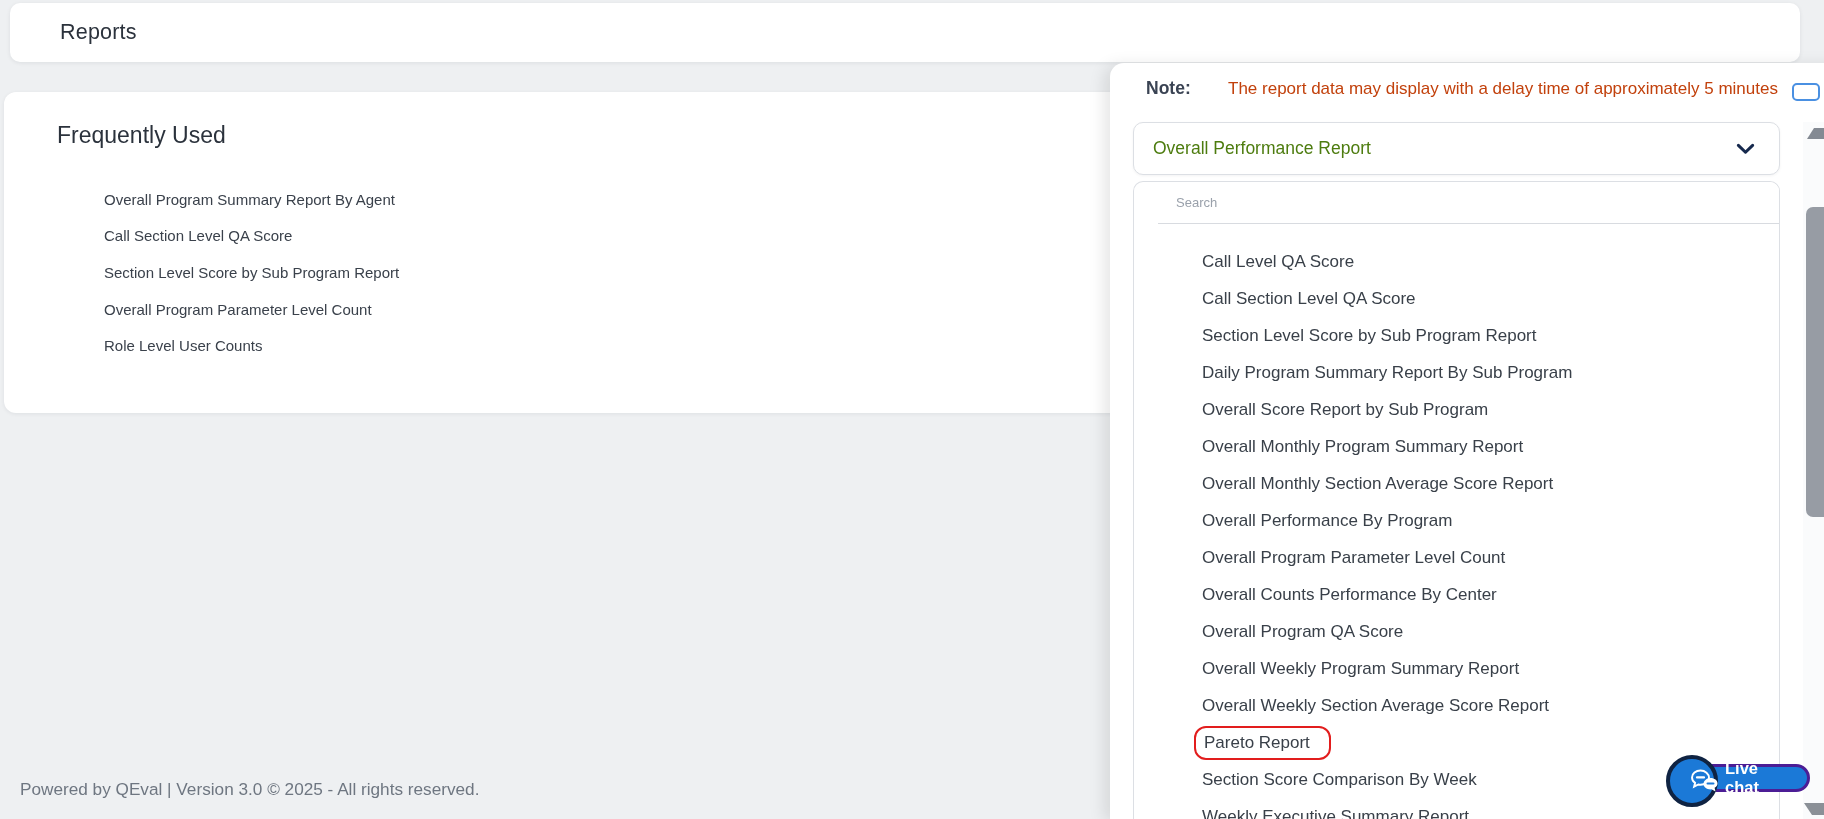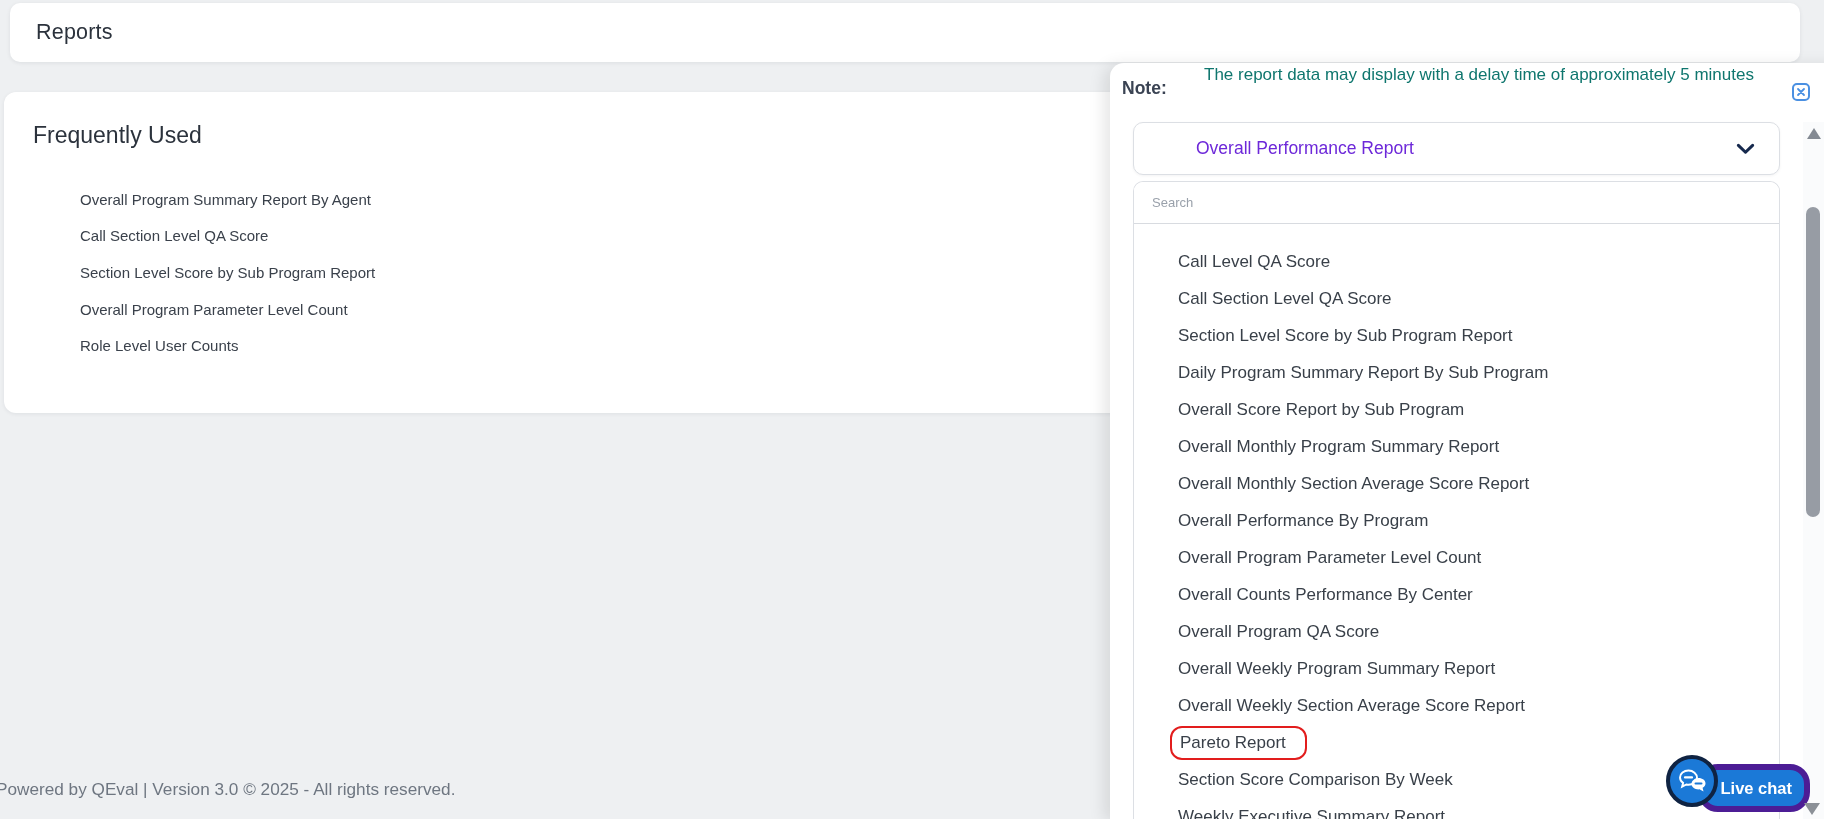--- a/index.html
+++ b/index.html
@@ -1,18 +1,18 @@
 <!DOCTYPE html>
 <html><head>
 <meta charset="utf-8">
 <style>
   * { margin:0; padding:0; box-sizing:border-box; }
   html,body { width:1824px; height:819px; overflow:hidden; }
   body { font-family:"Liberation Sans", sans-serif; background:#eef0f2; position:relative; }
-  .abs { position:absolute; }
+  .abs { position:absolute;padding-left:24px; }
 
   
   .header-card { left:10px; top:3px; width:1790px; height:59px; background:#fff; border-radius:10px;
                  box-shadow:0 1px 4px rgba(16,24,40,.08); z-index:2; }
   .page-title { left:26px; top:0; height:59px; display:flex; align-items:center;
                 font-size:21.5px; font-weight:500; color:#2b323c; letter-spacing:.2px; }
   .btn { display:flex; align-items:center; justify-content:center; border-radius:8px;
          font-size:17px; font-weight:500; cursor:pointer; }
   .btn-subscription { left:1385px; top:18px; width:198px; height:33px; background:#4a90d9; color:#fff; }
   .btn-reports-home { left:1597px; top:18px; width:178px; height:33px; background:#fff;
@@ -25,50 +25,50 @@
   .freq-list { left:80px; top:181px; z-index:1; }
   .freq-item { height:36.6px; display:flex; align-items:center; font-size:15px; color:#3a414b; cursor:pointer; }
 
   
   .footer { left:-4px; top:779px; font-size:17.2px; color:#6e7681; }
 
   
   .overlay { left:1110px; top:63px; width:819px; height:756px; background:#fff;
              border-radius:14px 0 0 0; box-shadow:-6px 2px 16px rgba(0,0,0,.10); z-index:5; }
   .note-label { left:12px; top:15px; font-size:17.5px; font-weight:600; color:#3a4353; }
-  .note-message { left:94px; top:2px; font-size:17px; color:#0f766e; }
+  .note-message { left:94px; top:16px; font-size:17px; color:#c2410c; }
   .note-close { left:682px; top:20px; width:18px; height:18px; border:2px solid #4a90e2; border-radius:5px;
                 display:flex; align-items:center; justify-content:center; cursor:pointer; background:#fff; }
 
   .select-box { left:23px; top:59px; width:647px; height:53px; border:1px solid #dcdfe4; border-radius:10px;
                 background:#fff; box-shadow:0 1px 3px rgba(16,24,40,.05); display:flex; align-items:center;
                 padding:0 24px 0 19px; cursor:pointer; }
-  .select-label { font-size:17.5px; font-weight:500; color:#6d28d9; flex:1;margin-left:43px; }
+  .select-label { font-size:17.5px; font-weight:500; color:#4d7c0f; flex:1; }
 
   .list-box { left:23px; top:118px; width:647px; height:638px; border:1px solid #dcdfe4;
               border-bottom:none; border-radius:10px 10px 0 0; background:#fff; overflow:hidden; }
   .search-input { width:100%; height:42px; border:none; border-bottom:1px solid #d8dbe0; outline:none;
                   padding:0 18px; font-size:13px; font-family:"Liberation Sans", sans-serif; color:#3a414b; }
   .search-input::placeholder { color:#9aa1ab; }
   .options { padding-top:19px; }
   .option-row { height:37px; display:flex; align-items:center; padding-left:44px;
                 font-size:17px; color:#394049; cursor:pointer; white-space:nowrap; }
   .red-box { border:2.5px solid #e21d1d; padding:5px 19px 5px 8px; margin-left:-8px; border-radius:12px; }
 
   
   .scroll-track { left:1803px; top:122px; width:21px; height:697px; background:#fafbfc; z-index:6; }
   .scroll-up { left:1807px; top:128px; width:0; height:0; border-left:7px solid transparent;
                border-right:7px solid transparent; border-bottom:11px solid #848a93; z-index:7; cursor:pointer; }
   .scroll-thumb { left:1806px; top:207px; width:14px; height:310px; border-radius:7px; background:#979ca4; z-index:7; cursor:pointer; }
   .scroll-down { left:1804px; top:803px; width:0; height:0; border-left:8px solid transparent;
                  border-right:8px solid transparent; border-top:12px solid #8b9097; z-index:9; cursor:pointer; }
 
   
-  .chat-pill { left:1698px; top:764px; width:112px; height:48px; border-radius:20px; background:#1b79d7;
-               border:6px solid #4c1d95; display:flex; align-items:center; justify-content:flex-end;
+  .chat-pill { left:1698px; top:764px; width:112px; height:28px; border-radius:20px; background:#1b79d7;
+               border:3px solid #4c1d95; display:flex; align-items:center; justify-content:flex-end;
                padding-right:12px; z-index:8; cursor:pointer; }
   .chat-pill span { color:#fff; font-size:16.5px; font-weight:700; }
   .chat-circle { left:1666px; top:755px; width:52px; height:52px; border-radius:50%; background:#1b79d7;
                  border:4px solid #0f2342; display:flex; align-items:center; justify-content:center; z-index:9; cursor:pointer; }
 </style>
 </head>
 <body>
 
 <div class="abs freq-card"></div>
 <div class="abs freq-title">Frequently Used</div>

